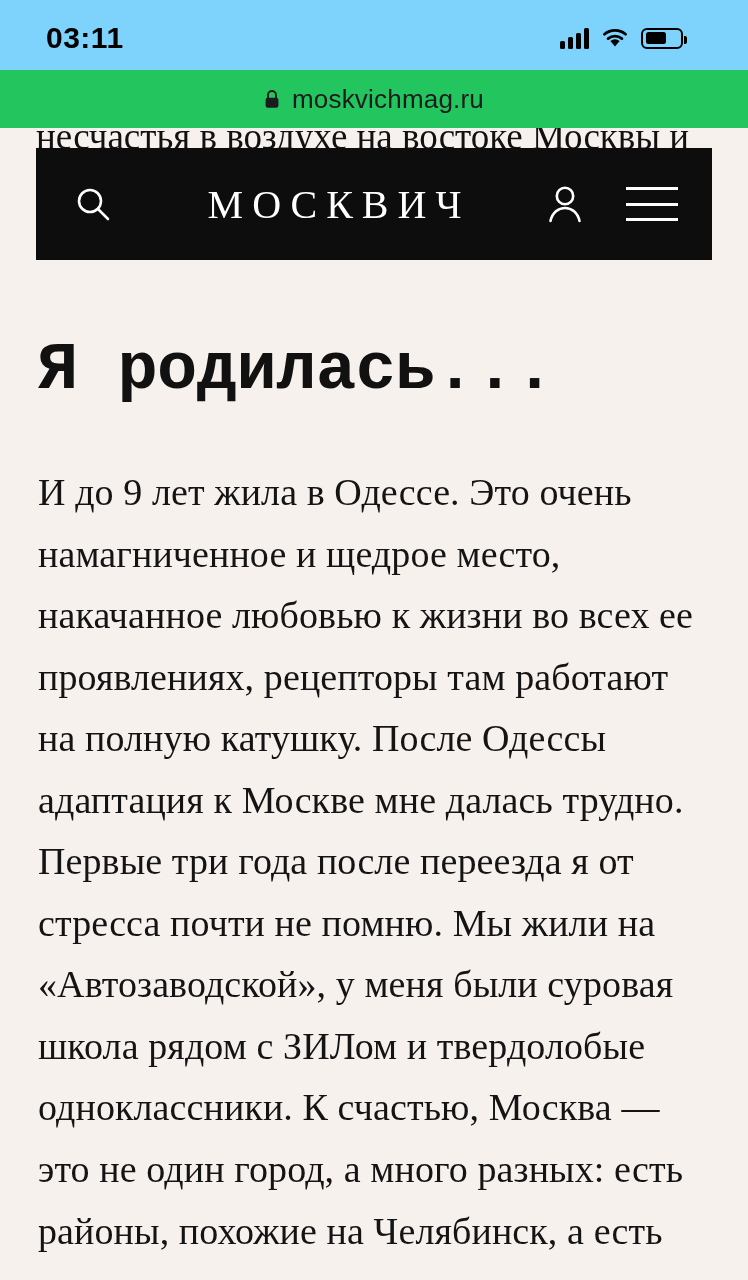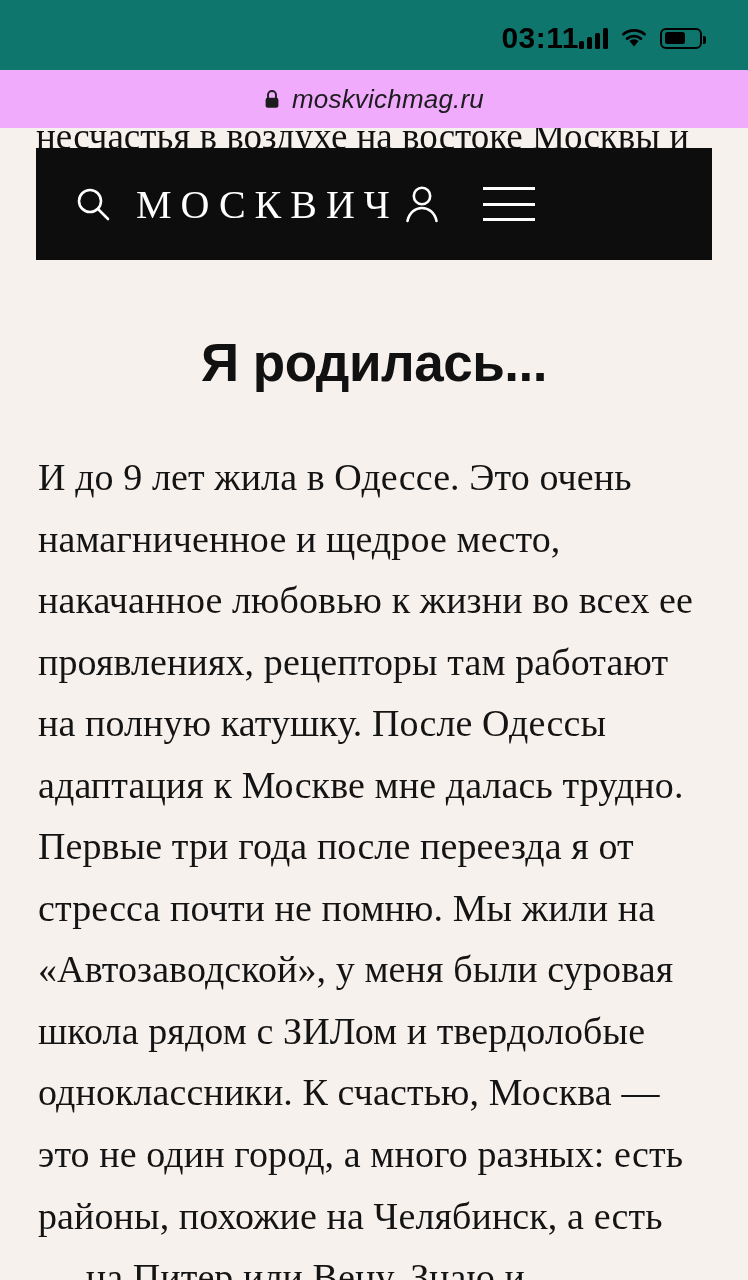--- a/index.html
+++ b/index.html
@@ -12,25 +12,25 @@
     height: 1280px;
     overflow: hidden;
     font-family: "Liberation Sans", sans-serif;
     -webkit-font-smoothing: antialiased;
   }
 
   
   .status-bar {
     position: relative;
     height: 70px;
-    background: #0f766e;
-    display: flex;
-    align-items: center;
-    justify-content: flex-end;
-    padding: 0 46px 0 46px;
+    background: #7dd3fc;
+    display: flex;
+    align-items: center;
+    justify-content: space-between;
+    padding: 0 65px 0 46px;
     box-sizing: border-box;
   }
   .status-time {
     font-size: 30px;
     font-weight: 600;
     letter-spacing: 0.5px;
     color: #000;
     padding-top: 6px;
   }
   .status-right {
@@ -78,27 +78,26 @@
     border-radius: 0 2px 2px 0;
   }
   .battery .fill {
     height: 100%;
     background: #000;
     border-radius: 2.5px;
   }
 
   
   .url-bar {
-    background: #f0abfc;
+    background: #22c55e;
     height: 58px;
     display: flex;
     align-items: center;
     justify-content: center;
     gap: 12px;
-    font-style: italic;
   }
   .url-text {
     font-size: 26px;
     color: #1c1c1e;
     font-weight: 500;
     letter-spacing: 0.2px;
   }
   .lock-icon {
     width: 16px;
     height: 20px;
@@ -129,21 +128,21 @@
   
   .site-header {
     position: absolute;
     top: 20px;
     left: 36px;
     right: 36px;
     height: 112px;
     background: #0d0d0d;
     display: flex;
     align-items: center;
-    justify-content: flex-start;
+    justify-content: space-between;
     padding: 0 34px;
     box-sizing: border-box;
     z-index: 5;
   }
   .logo {
     color: #fff;
     font-family: "Liberation Serif", serif;
     font-size: 40px;
     letter-spacing: 9px;
     font-weight: 400;
@@ -181,27 +180,26 @@
   
   .article {
     position: absolute;
     top: 148px;
     left: 0;
     right: 0;
     padding: 0 38px;
     box-sizing: border-box;
   }
   .article-title {
-    font-family: Liberation Sans, sans-serif;
-    font-size: 53px;
+    font-family: Liberation Mono, monospace;
+    font-size: 67px;
     font-weight: 700;
     color: #111;
     margin: 56px 0 0 0;
     letter-spacing: -0.5px;
-    text-align: center;
   }
   .article-body {
     font-family: "Liberation Serif", serif;
     font-size: 38px;
     line-height: 1.62;
     color: #141414;
     margin-top: 54px;
     text-align: left;
     letter-spacing: 0.1px;
   }

